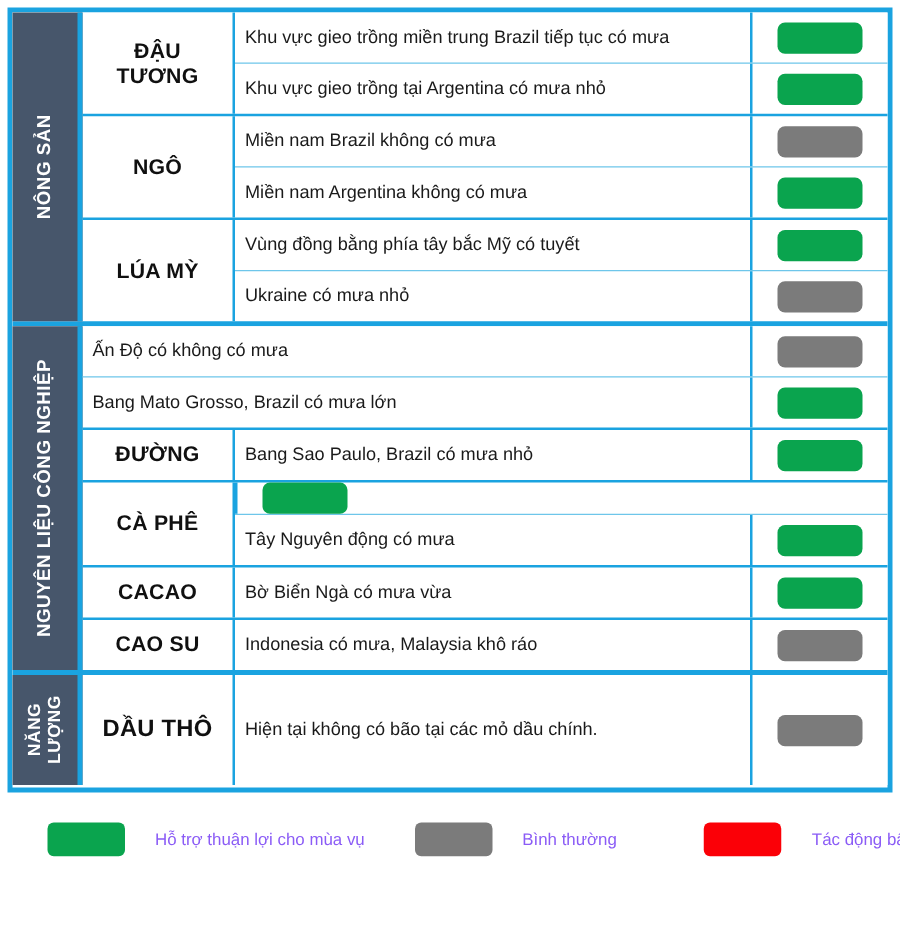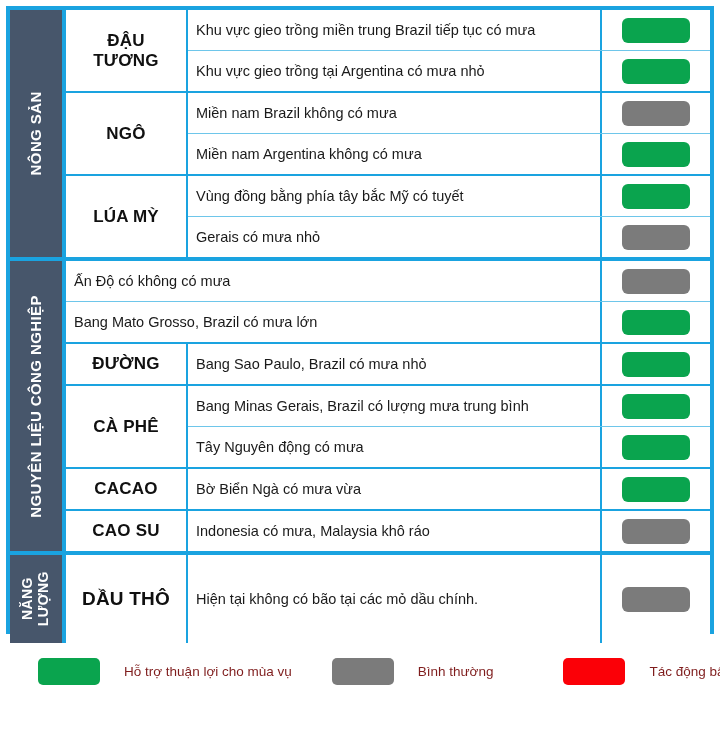--- a/index.html
+++ b/index.html
@@ -174,21 +174,21 @@
   }
   .legend-item .sw {
     width: 62px;
     height: 27px;
     border-radius: 5px;
     flex: 0 0 auto;
   }
   .legend-item .lbl {
     margin-left: 24px;
     font-size: 13.5px;
-    color: #7f1d1d;
+    color: #8b5cf6;
     white-space: nowrap;
   }
   .lg-0 { margin-left: 32px; }
   .lg-1 { margin-left: 40px; }
   .lg-2 { margin-left: 70px; }
 </style>
 </head>
 <body>
 
 <div id="root">
@@ -237,21 +237,21 @@
           <div class="group">
             <div class="commodity">LÚA MỲ</div>
             <div class="group-rows">
               <div class="row">
                 <div class="note">Vùng đồng bằng phía tây bắc Mỹ có tuyết</div>
                 <div class="status-cell">
                   <div class="chip good" style="background: rgb(10, 164, 78);"></div>
                 </div>
               </div>
               <div class="row">
-                <div class="note">Gerais có mưa nhỏ</div>
+                <div class="note">Ukraine có mưa nhỏ</div>
                 <div class="status-cell">
                   <div class="chip neutral" style="background: rgb(123, 123, 123);"></div>
                 </div>
               </div>
             </div>
           </div>
         </div>
       </div>
       <div class="section">
         <div class="cat-strip">
@@ -282,21 +282,20 @@
                 <div class="status-cell">
                   <div class="chip good" style="background: rgb(10, 164, 78);"></div>
                 </div>
               </div>
             </div>
           </div>
           <div class="group">
             <div class="commodity">CÀ PHÊ</div>
             <div class="group-rows">
               <div class="row">
-                <div class="note">Bang Minas Gerais, Brazil có lượng mưa trung  bình</div>
                 <div class="status-cell">
                   <div class="chip good" style="background: rgb(10, 164, 78);"></div>
                 </div>
               </div>
               <div class="row">
                 <div class="note">Tây Nguyên động có mưa</div>
                 <div class="status-cell">
                   <div class="chip good" style="background: rgb(10, 164, 78);"></div>
                 </div>
               </div>

